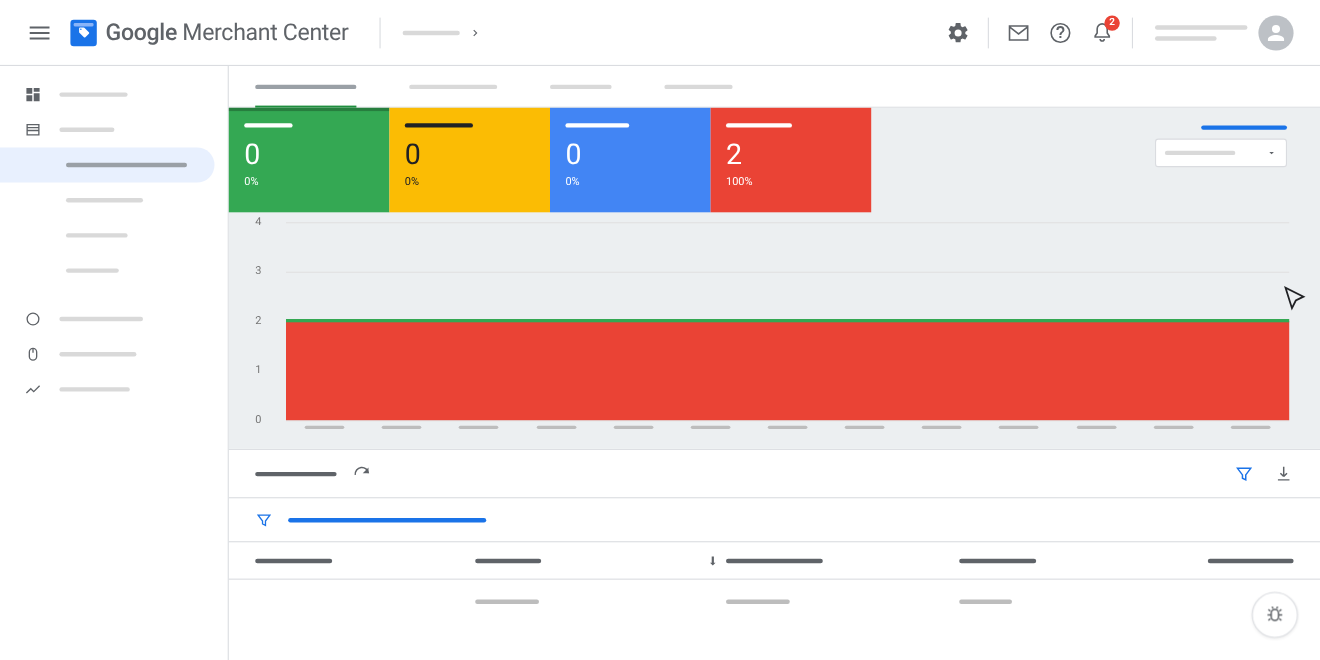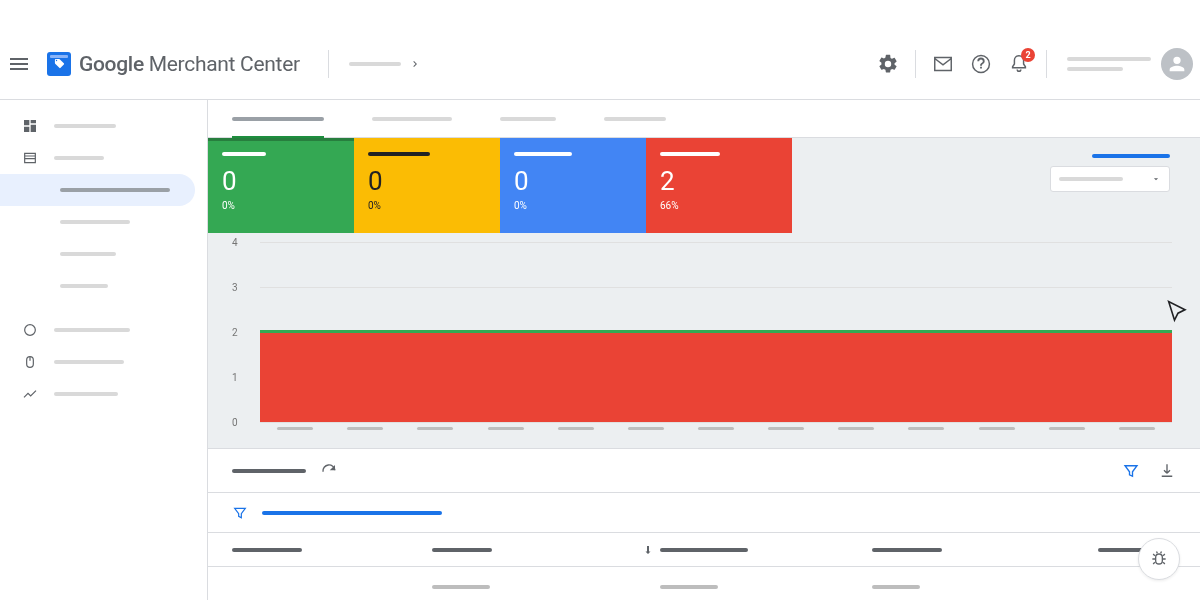--- a/index.html
+++ b/index.html
@@ -1,19 +1,19 @@
 <!DOCTYPE html>
 <html><head>
 <meta charset="utf-8">
 <style>
   * { box-sizing: border-box; margin: 0; padding: 0; }
   html, body { width: 1200px; height: 600px; font-family: Roboto, Arial, sans-serif; background: #fff; overflow: hidden; }
   
   
-  .header { height: 72px; border-bottom: 1px solid #dadce0; display: flex; align-items: center; padding: 0 7px; margin-top: 28px; }
+  .header { height: 60px; border-bottom: 1px solid #dadce0; display: flex; align-items: center; padding: 0 24px; }
   .hamburger { width: 24px; height: 24px; margin-right: 16px; cursor: pointer; color: #5f6368; }
   .hamburger svg { width: 100%; height: 100%; }
   .logo-box { display: flex; align-items: center; margin-right: 24px; }
   .logo-badge { width: 24px; height: 24px; background: #1a73e8; border-radius: 3px; margin-right: 8px; position: relative; display: flex; align-items: center; justify-content: center; }
   .logo-badge::before { content: ''; position: absolute; top: 3px; left: 3px; width: 18px; height: 3px; background: #8ab4f8; border-radius: 1px; }
   .logo-badge svg { position: relative; z-index: 1; }
   .logo-text { font-size: 21px; color: #5f6368; letter-spacing: -0.3px; }
   .logo-text .g { font-weight: 500; color: #5f6368; }
   .logo-text .rest { font-weight: 400; }
   .header-sep { width: 1px; height: 28px; background: #dadce0; margin: 0 20px 0 4px; }
@@ -266,21 +266,21 @@
           <div class="card-pct">0%</div>
         </div>
         <div class="card blue">
           <div class="card-title-bar"></div>
           <div class="card-num">0</div>
           <div class="card-pct">0%</div>
         </div>
         <div class="card red">
           <div class="card-title-bar"></div>
           <div class="card-num">2</div>
-          <div class="card-pct">66%</div>
+          <div class="card-pct">100%</div>
         </div>
       </div>
 
       <div class="dash-right">
         <div class="dash-right-label"></div>
         <div class="dash-right-select">
           <div class="sel-skel"></div>
           <svg class="sel-arrow" width="10" height="10" viewBox="0 0 24 24">
               <path fill="currentColor" d="M7 10l5 5 5-5z"></path>
             </svg>

